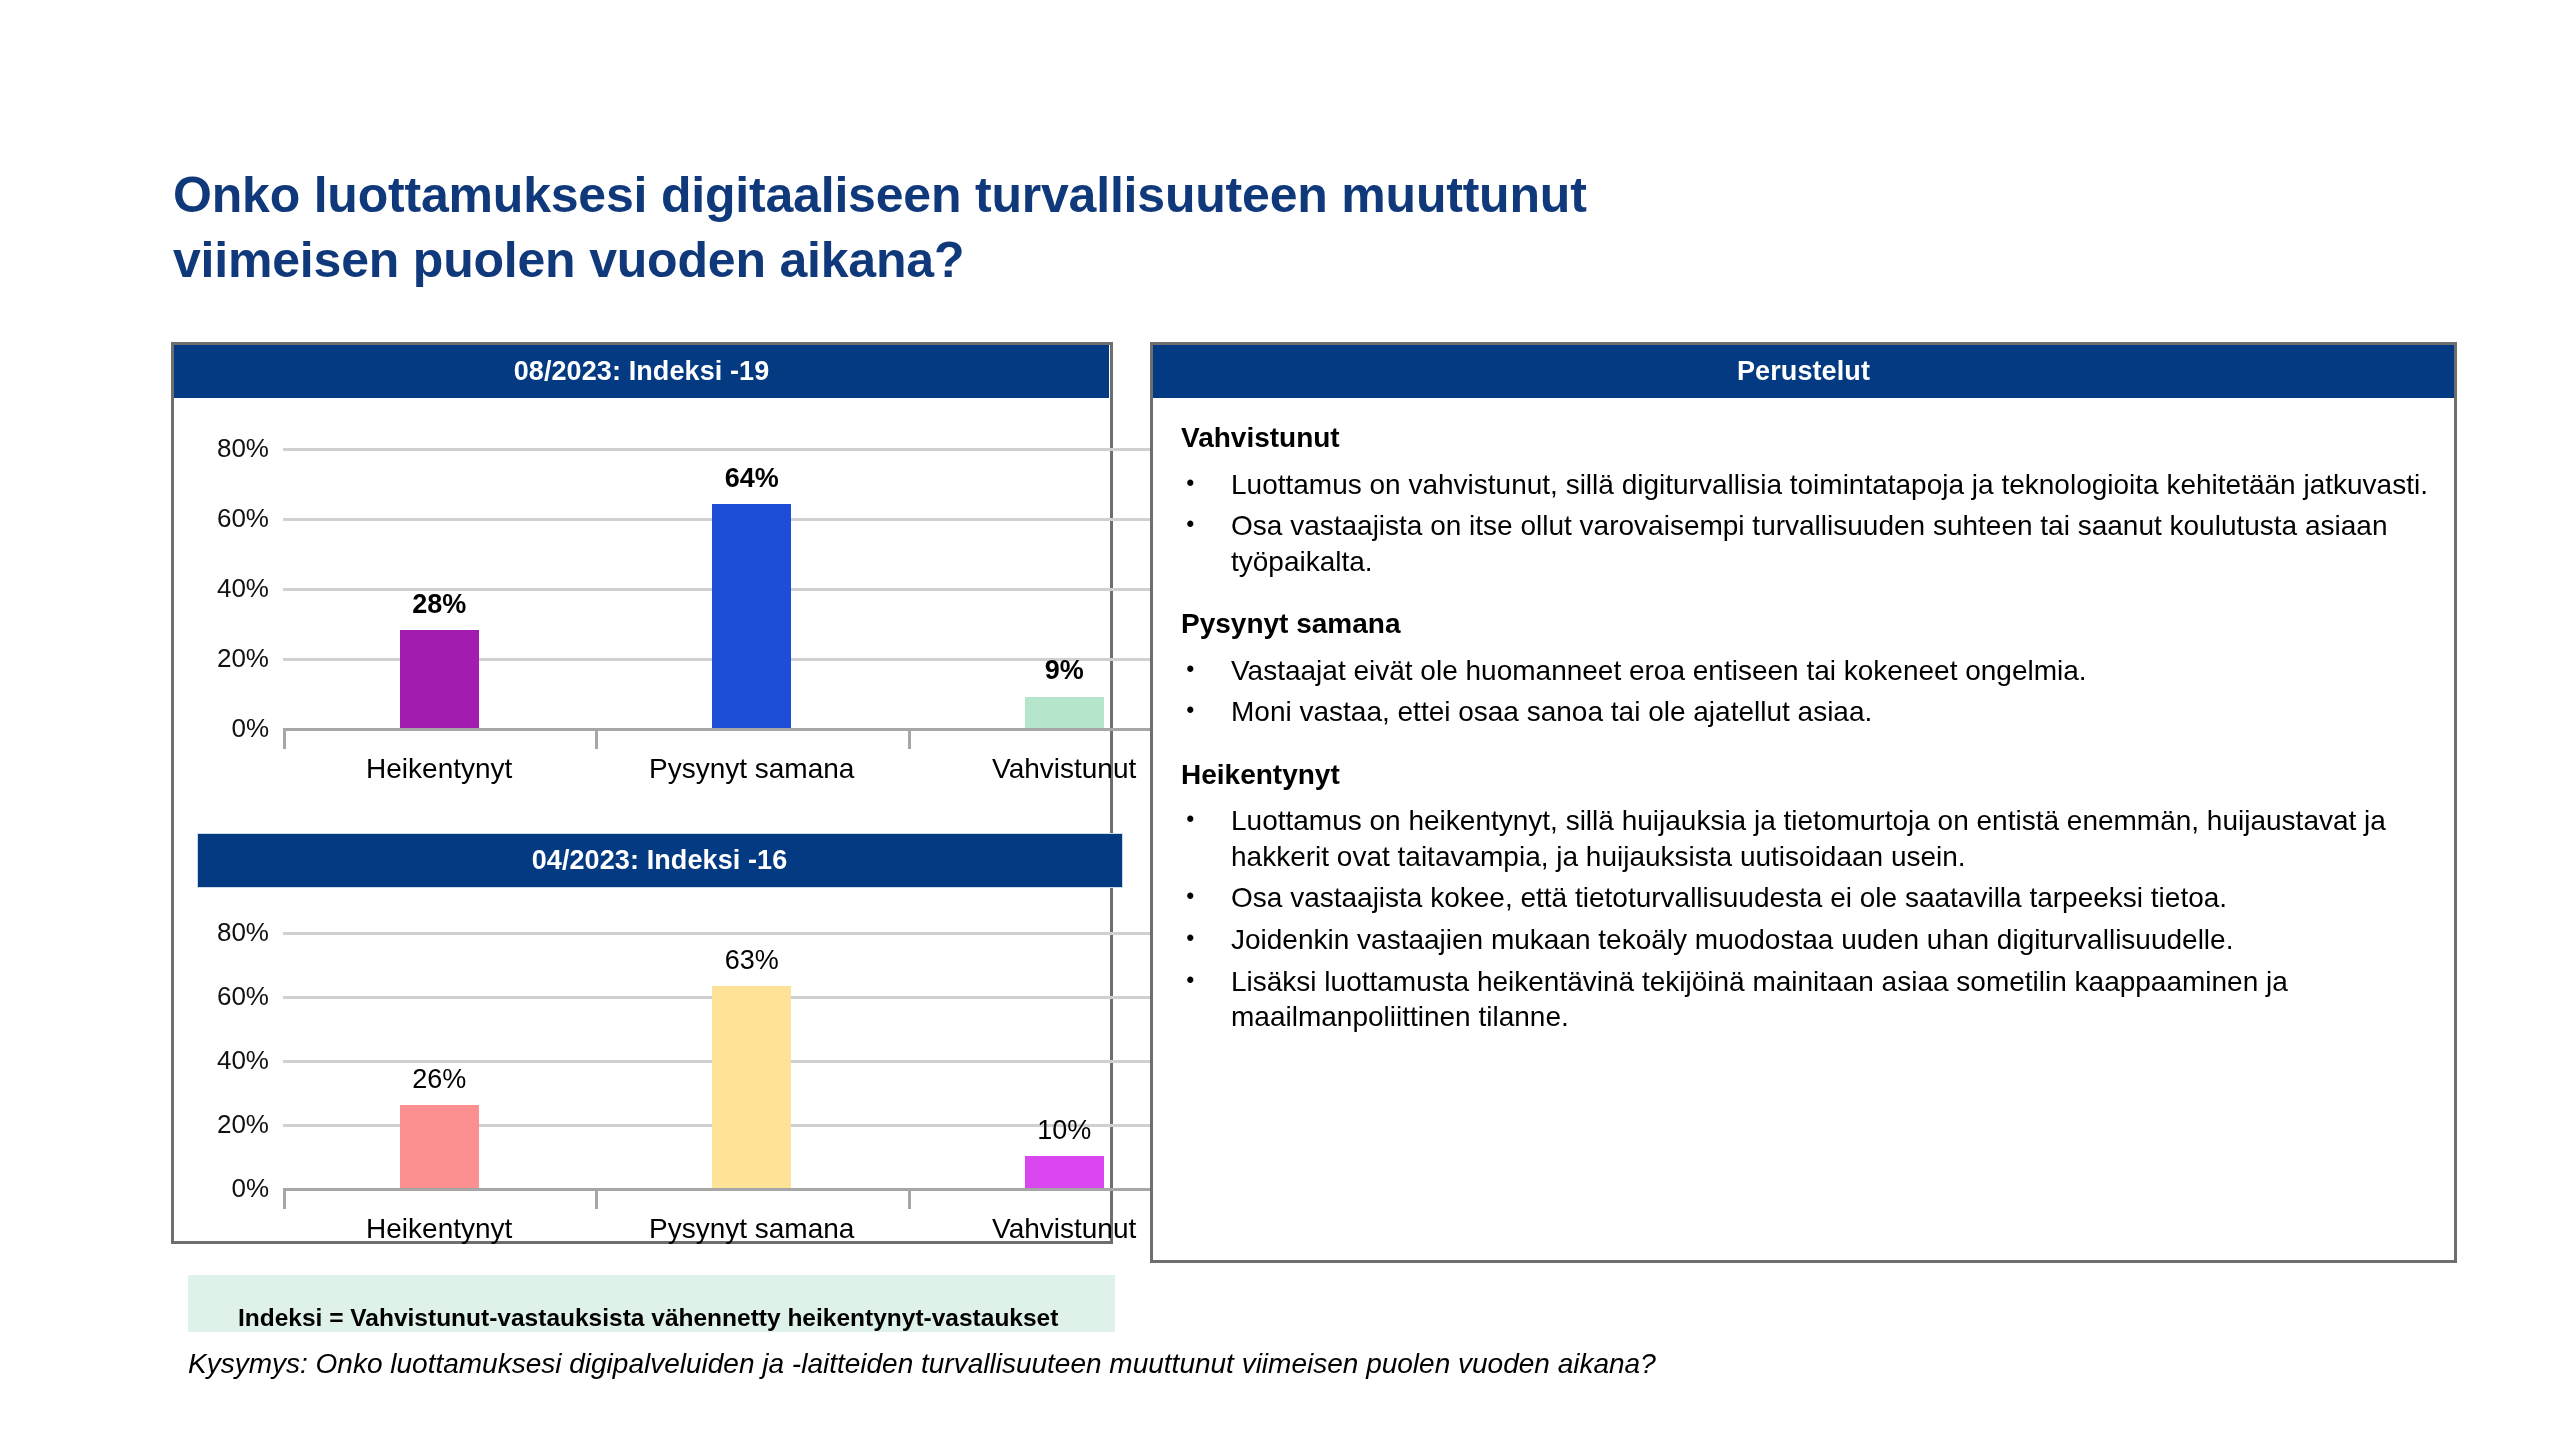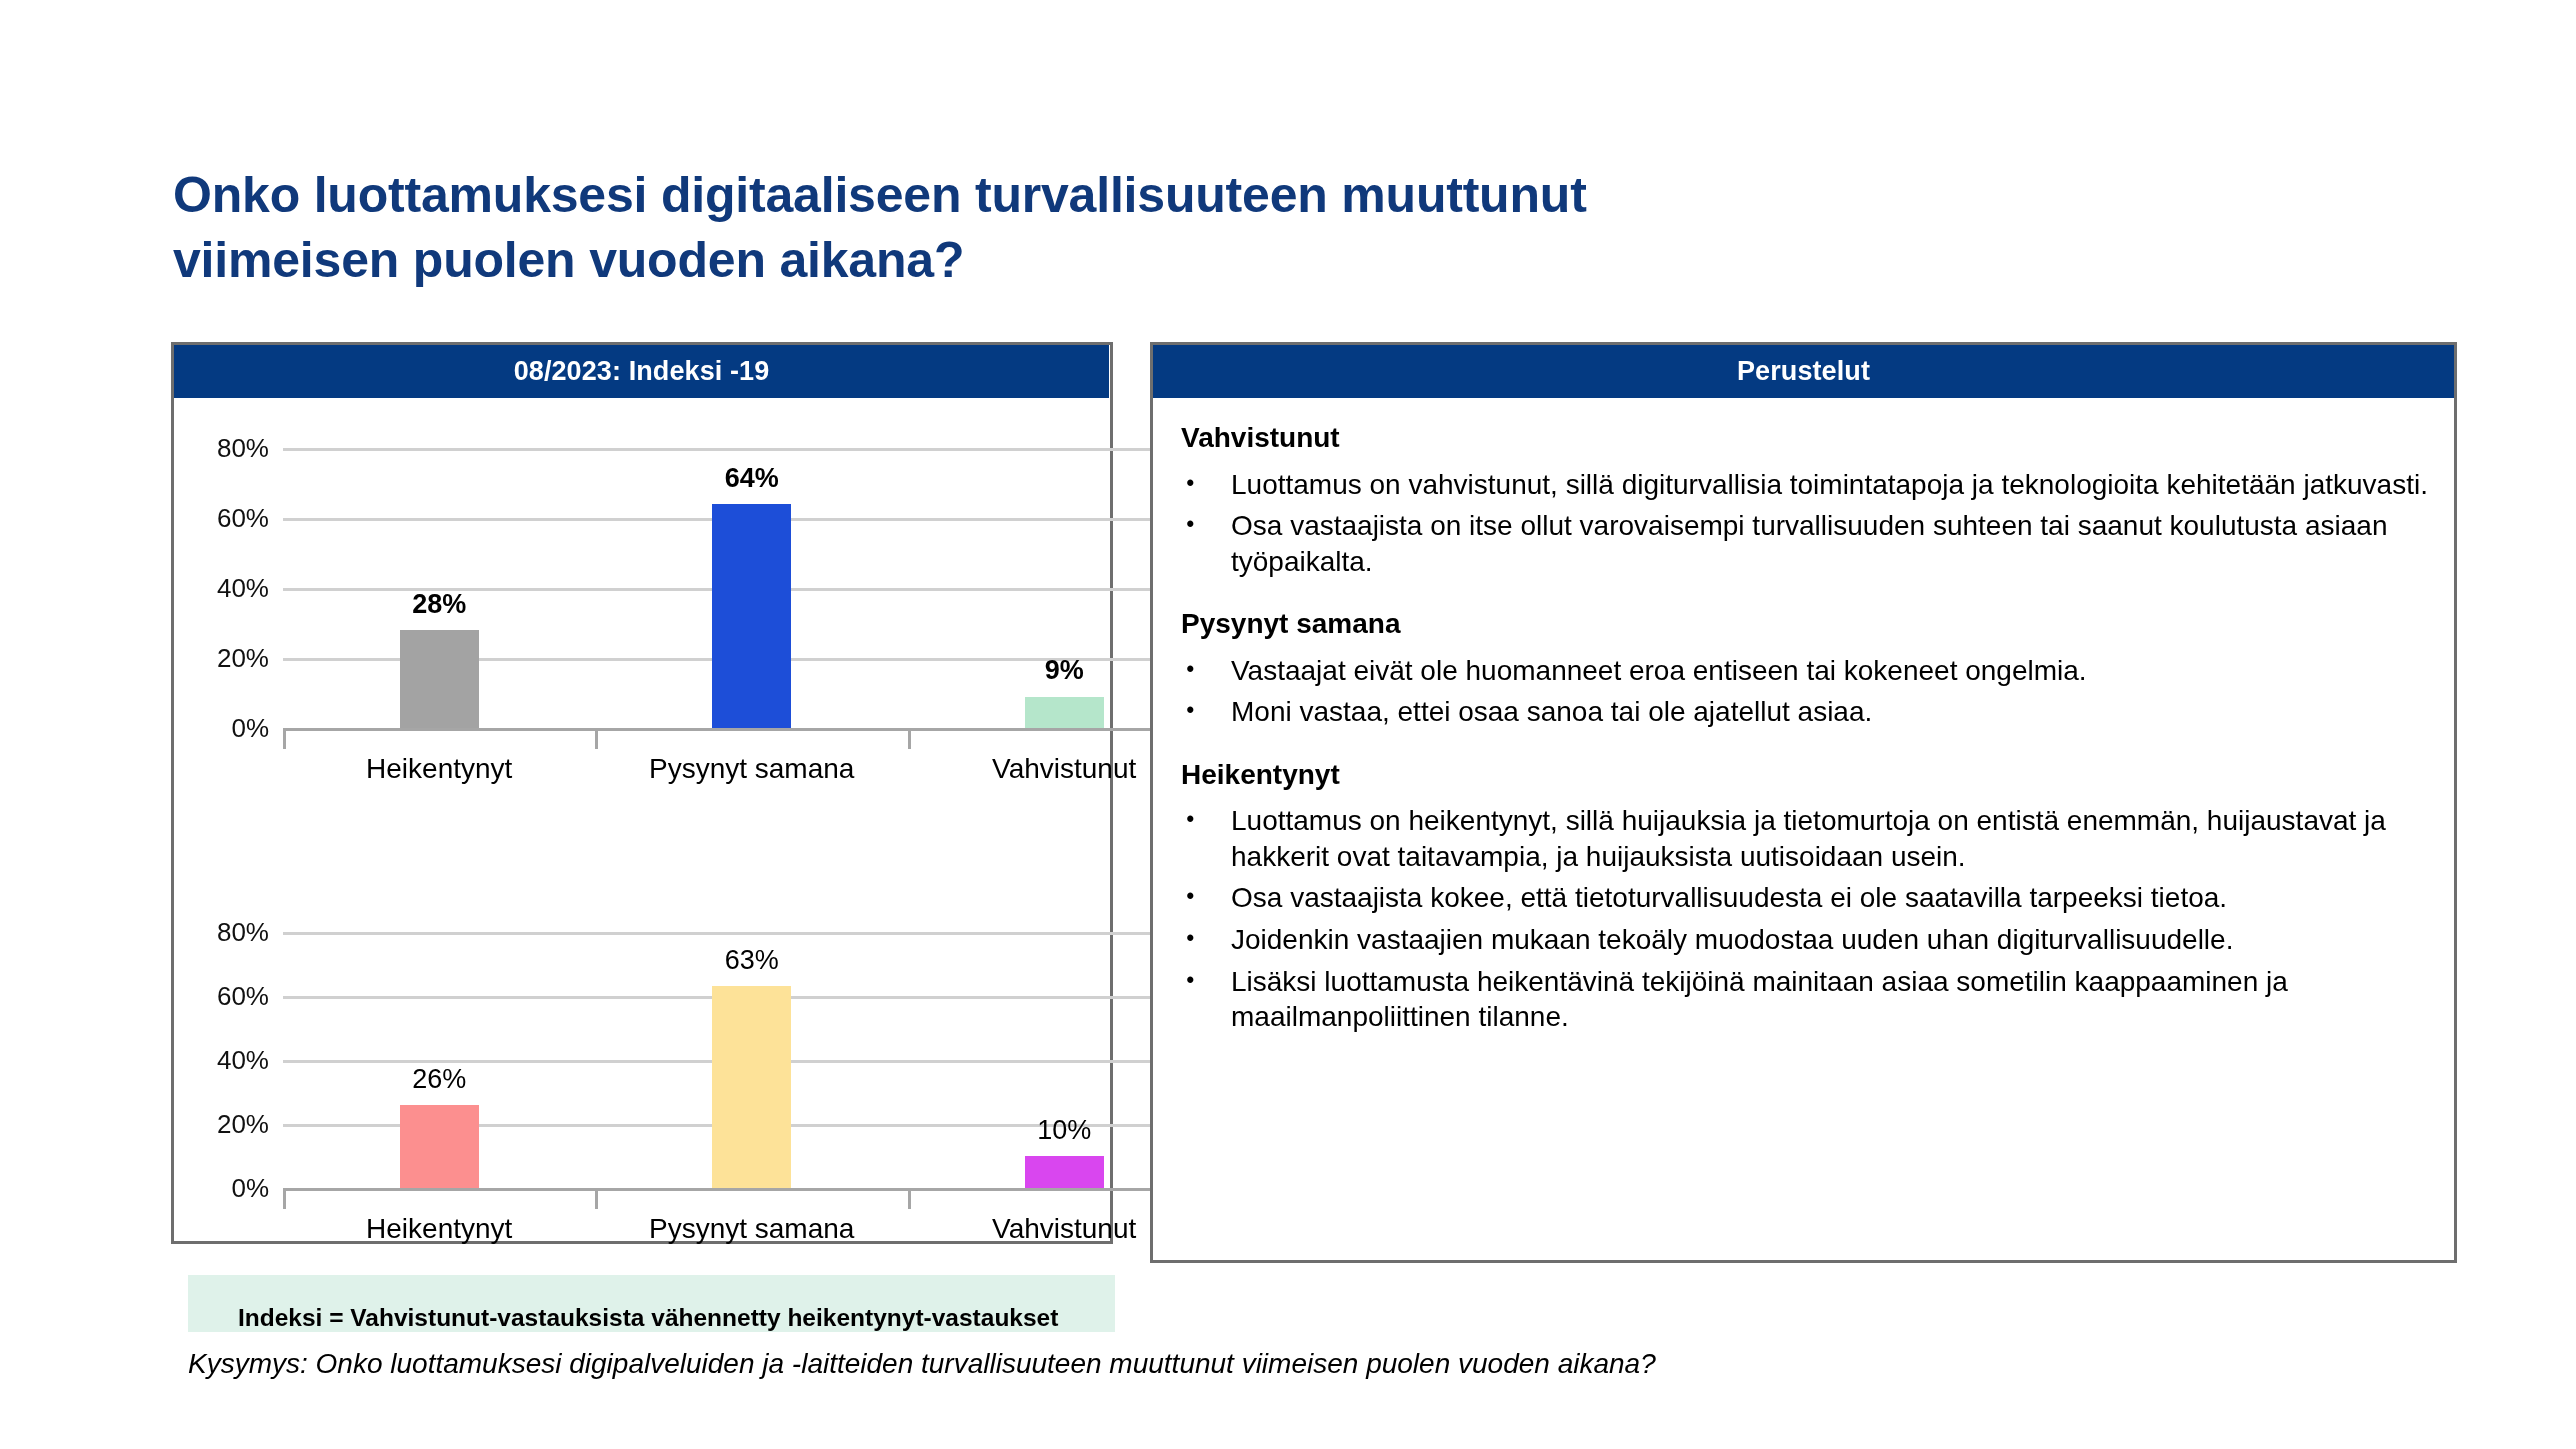--- a/index.html
+++ b/index.html
@@ -254,21 +254,21 @@
         </div>
         <div class="gridline" style="top:75%">
           <span class="ytick">20%</span>
         </div>
         <div class="gridline axis" style="top:100%">
           <span class="ytick">0%</span>
         </div>
 
         <div class="bars">
           <div class="barcell">
-            <div class="bar" style="height:35%;background:#a3a3a3">
+            <div class="bar" style="height:35%;background:#a21caf">
               <span class="vlabel">28%</span>
             </div>
           </div>
           <div class="barcell">
             <div class="bar" style="height:80%;background:#1d4ed8">
               <span class="vlabel">64%</span>
             </div>
           </div>
           <div class="barcell">
             <div class="bar" style="height:11.25%;background:#B5E6CB">
@@ -284,20 +284,23 @@
         <div class="seg"></div>
       </div>
 
       <div class="xlabels">
         <div class="xl">Heikentynyt</div>
         <div class="xl">Pysynyt samana</div>
         <div class="xl">Vahvistunut</div>
       </div>
     </div>
 
+    <div class="panel-head head-2">
+      <span>04/2023: Indeksi -16</span>
+    </div>
 
     <div class="chart chart-2">
       <div class="plot">
         <div class="gridline" style="top:0%">
           <span class="ytick">80%</span>
         </div>
         <div class="gridline" style="top:25%">
           <span class="ytick">60%</span>
         </div>
         <div class="gridline" style="top:50%">

